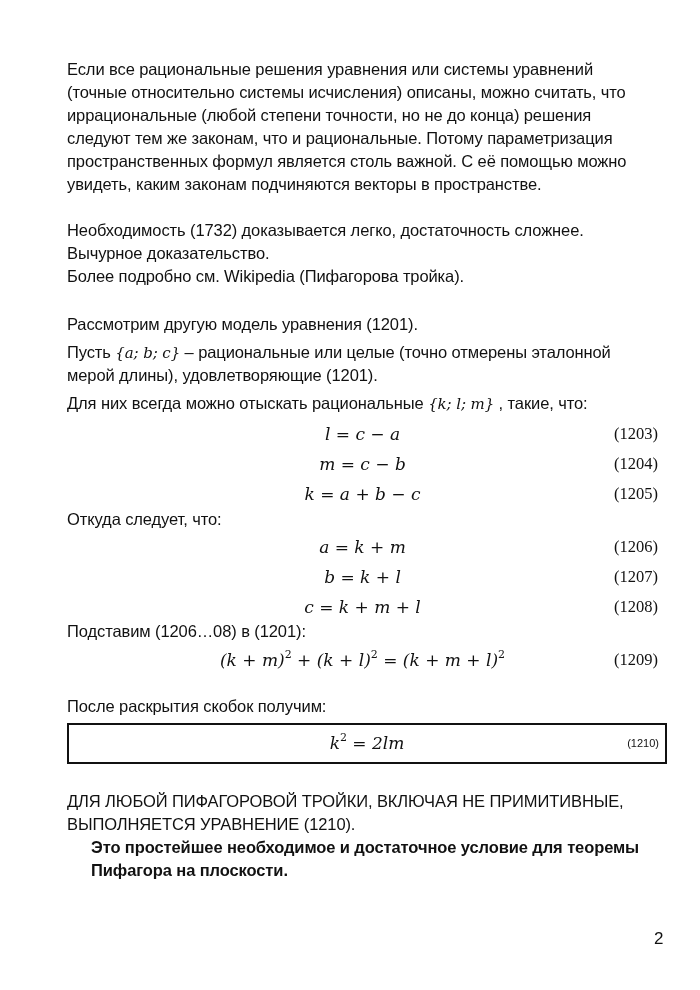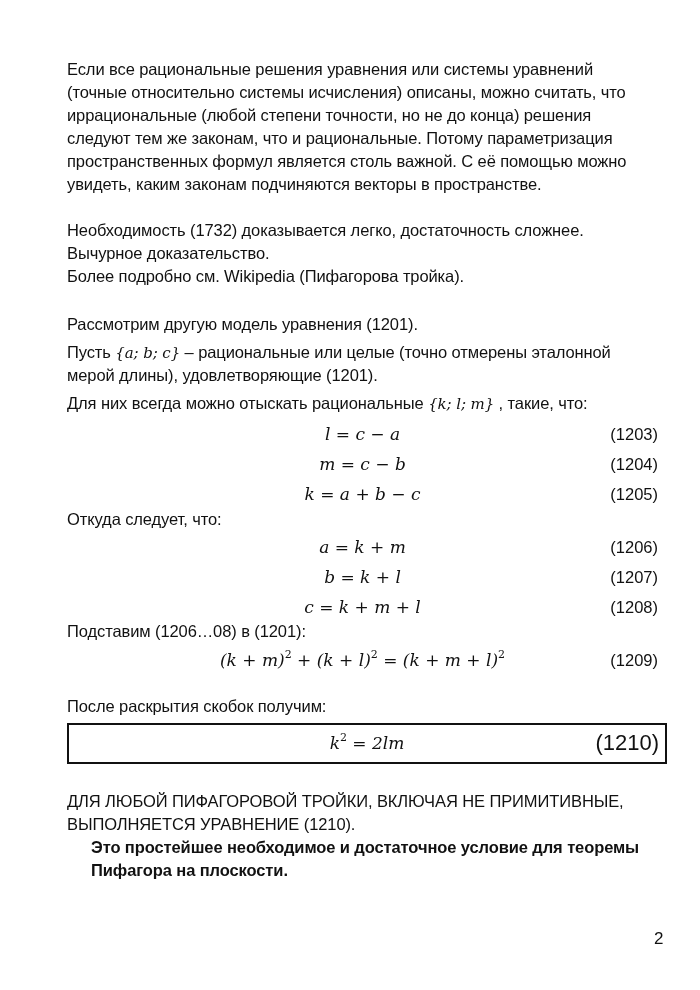--- a/index.html
+++ b/index.html
@@ -20,35 +20,35 @@
   .eq {
     position: absolute; left: 67px; width: 591px; height: 24px;
   }
   .eq .formula {
     position: absolute; left: 0; right: 0; text-align: center; top: 0;
     font-family: "DejaVu Serif", "Liberation Serif", serif;
     font-style: italic; font-size: 17px; line-height: 24px;
   }
   .eq .num {
     position: absolute; right: 0; top: 0;
-    font-family: Liberation Sans, sans-serif;
+    font-family: Liberation Serif, serif;
     font-size: 16.5px; line-height: 24px; margin-left: 40px;
   }
   .boxed {
     position: absolute; left: 67px; top: 723px; width: 596px; height: 37px;
     border: 2px solid #111111;
   }
   .boxed .formula {
     position: absolute; left: 0; right: 0; text-align: center; top: 6px;
     font-family: "DejaVu Serif", "Liberation Serif", serif;
     font-style: italic; font-size: 17px; line-height: 24px;
   }
   .boxed .num {
     position: absolute; right: 6px; top: 6px;
-    font-size: 22px; line-height: 24px;
+    font-size: 11px; line-height: 24px;
   }
   sup { font-size: 11px; vertical-align: 8px; line-height: 0; font-style: normal; }
   .bold { font-weight: bold; margin-left: 24px; }
   .pagenum {
     position: absolute; left: 654px; top: 928px;
     font-size: 17px; line-height: 22px;
   }
 </style>
 </head>
 <body>

